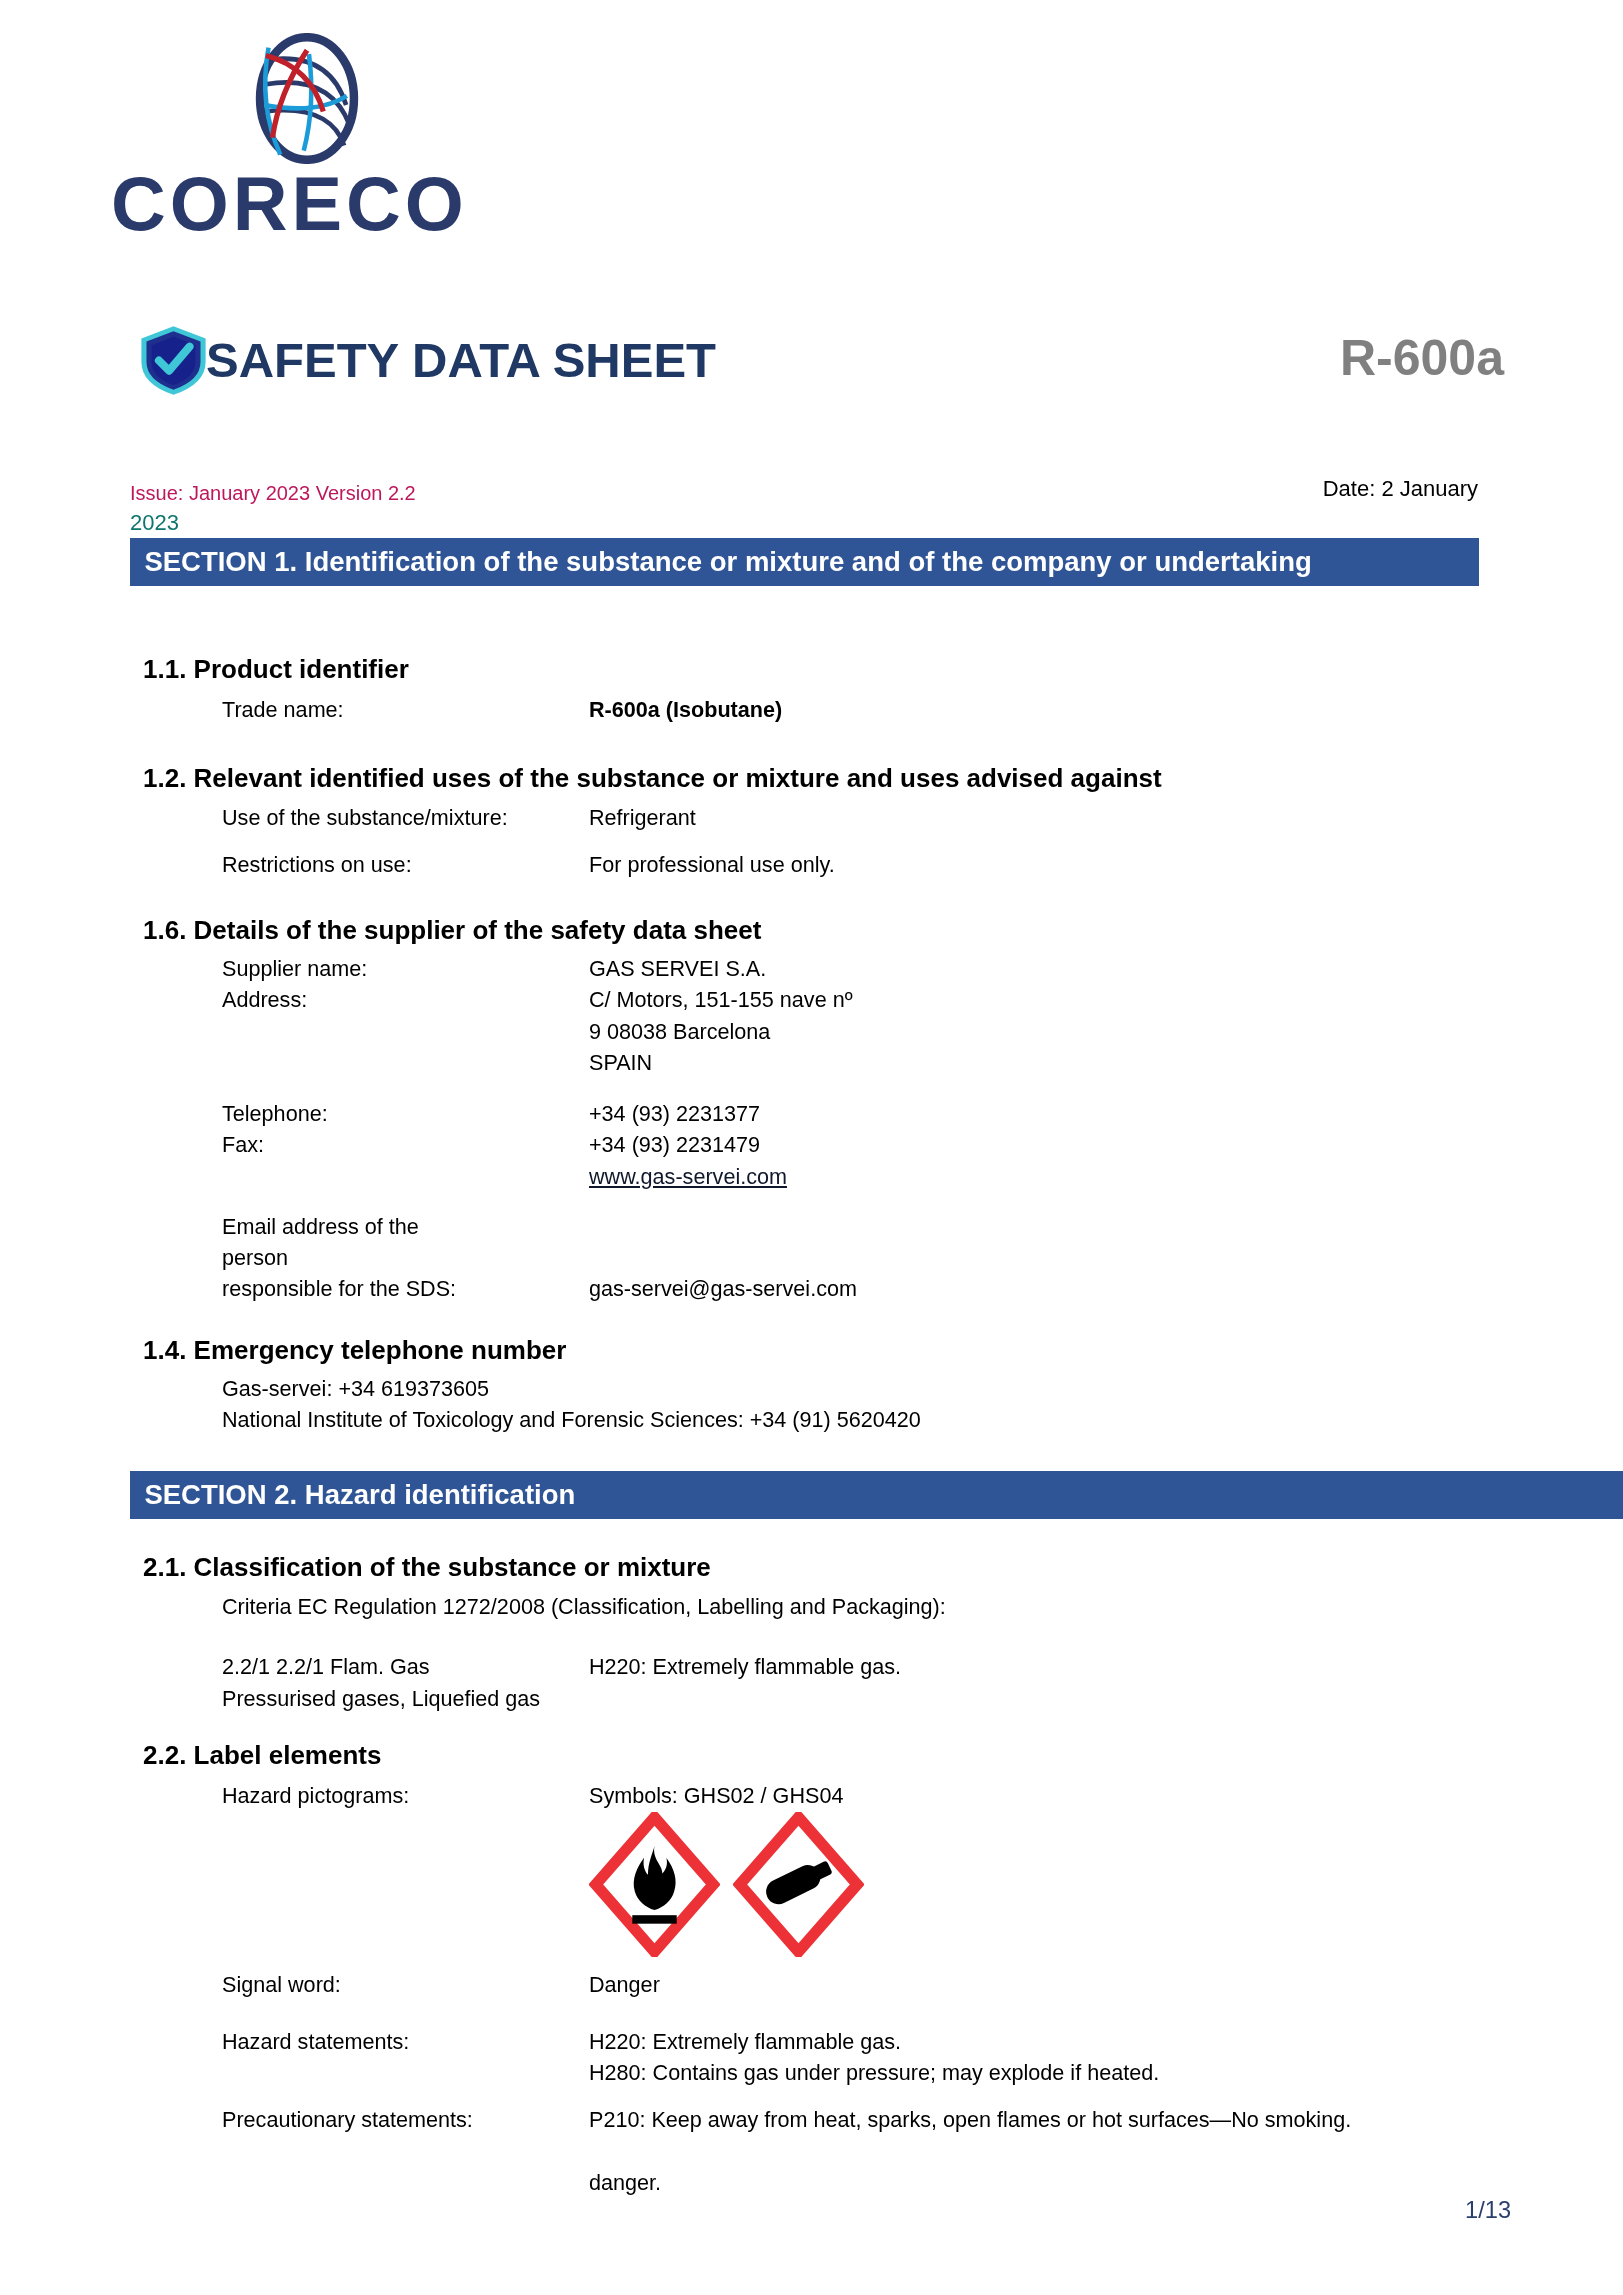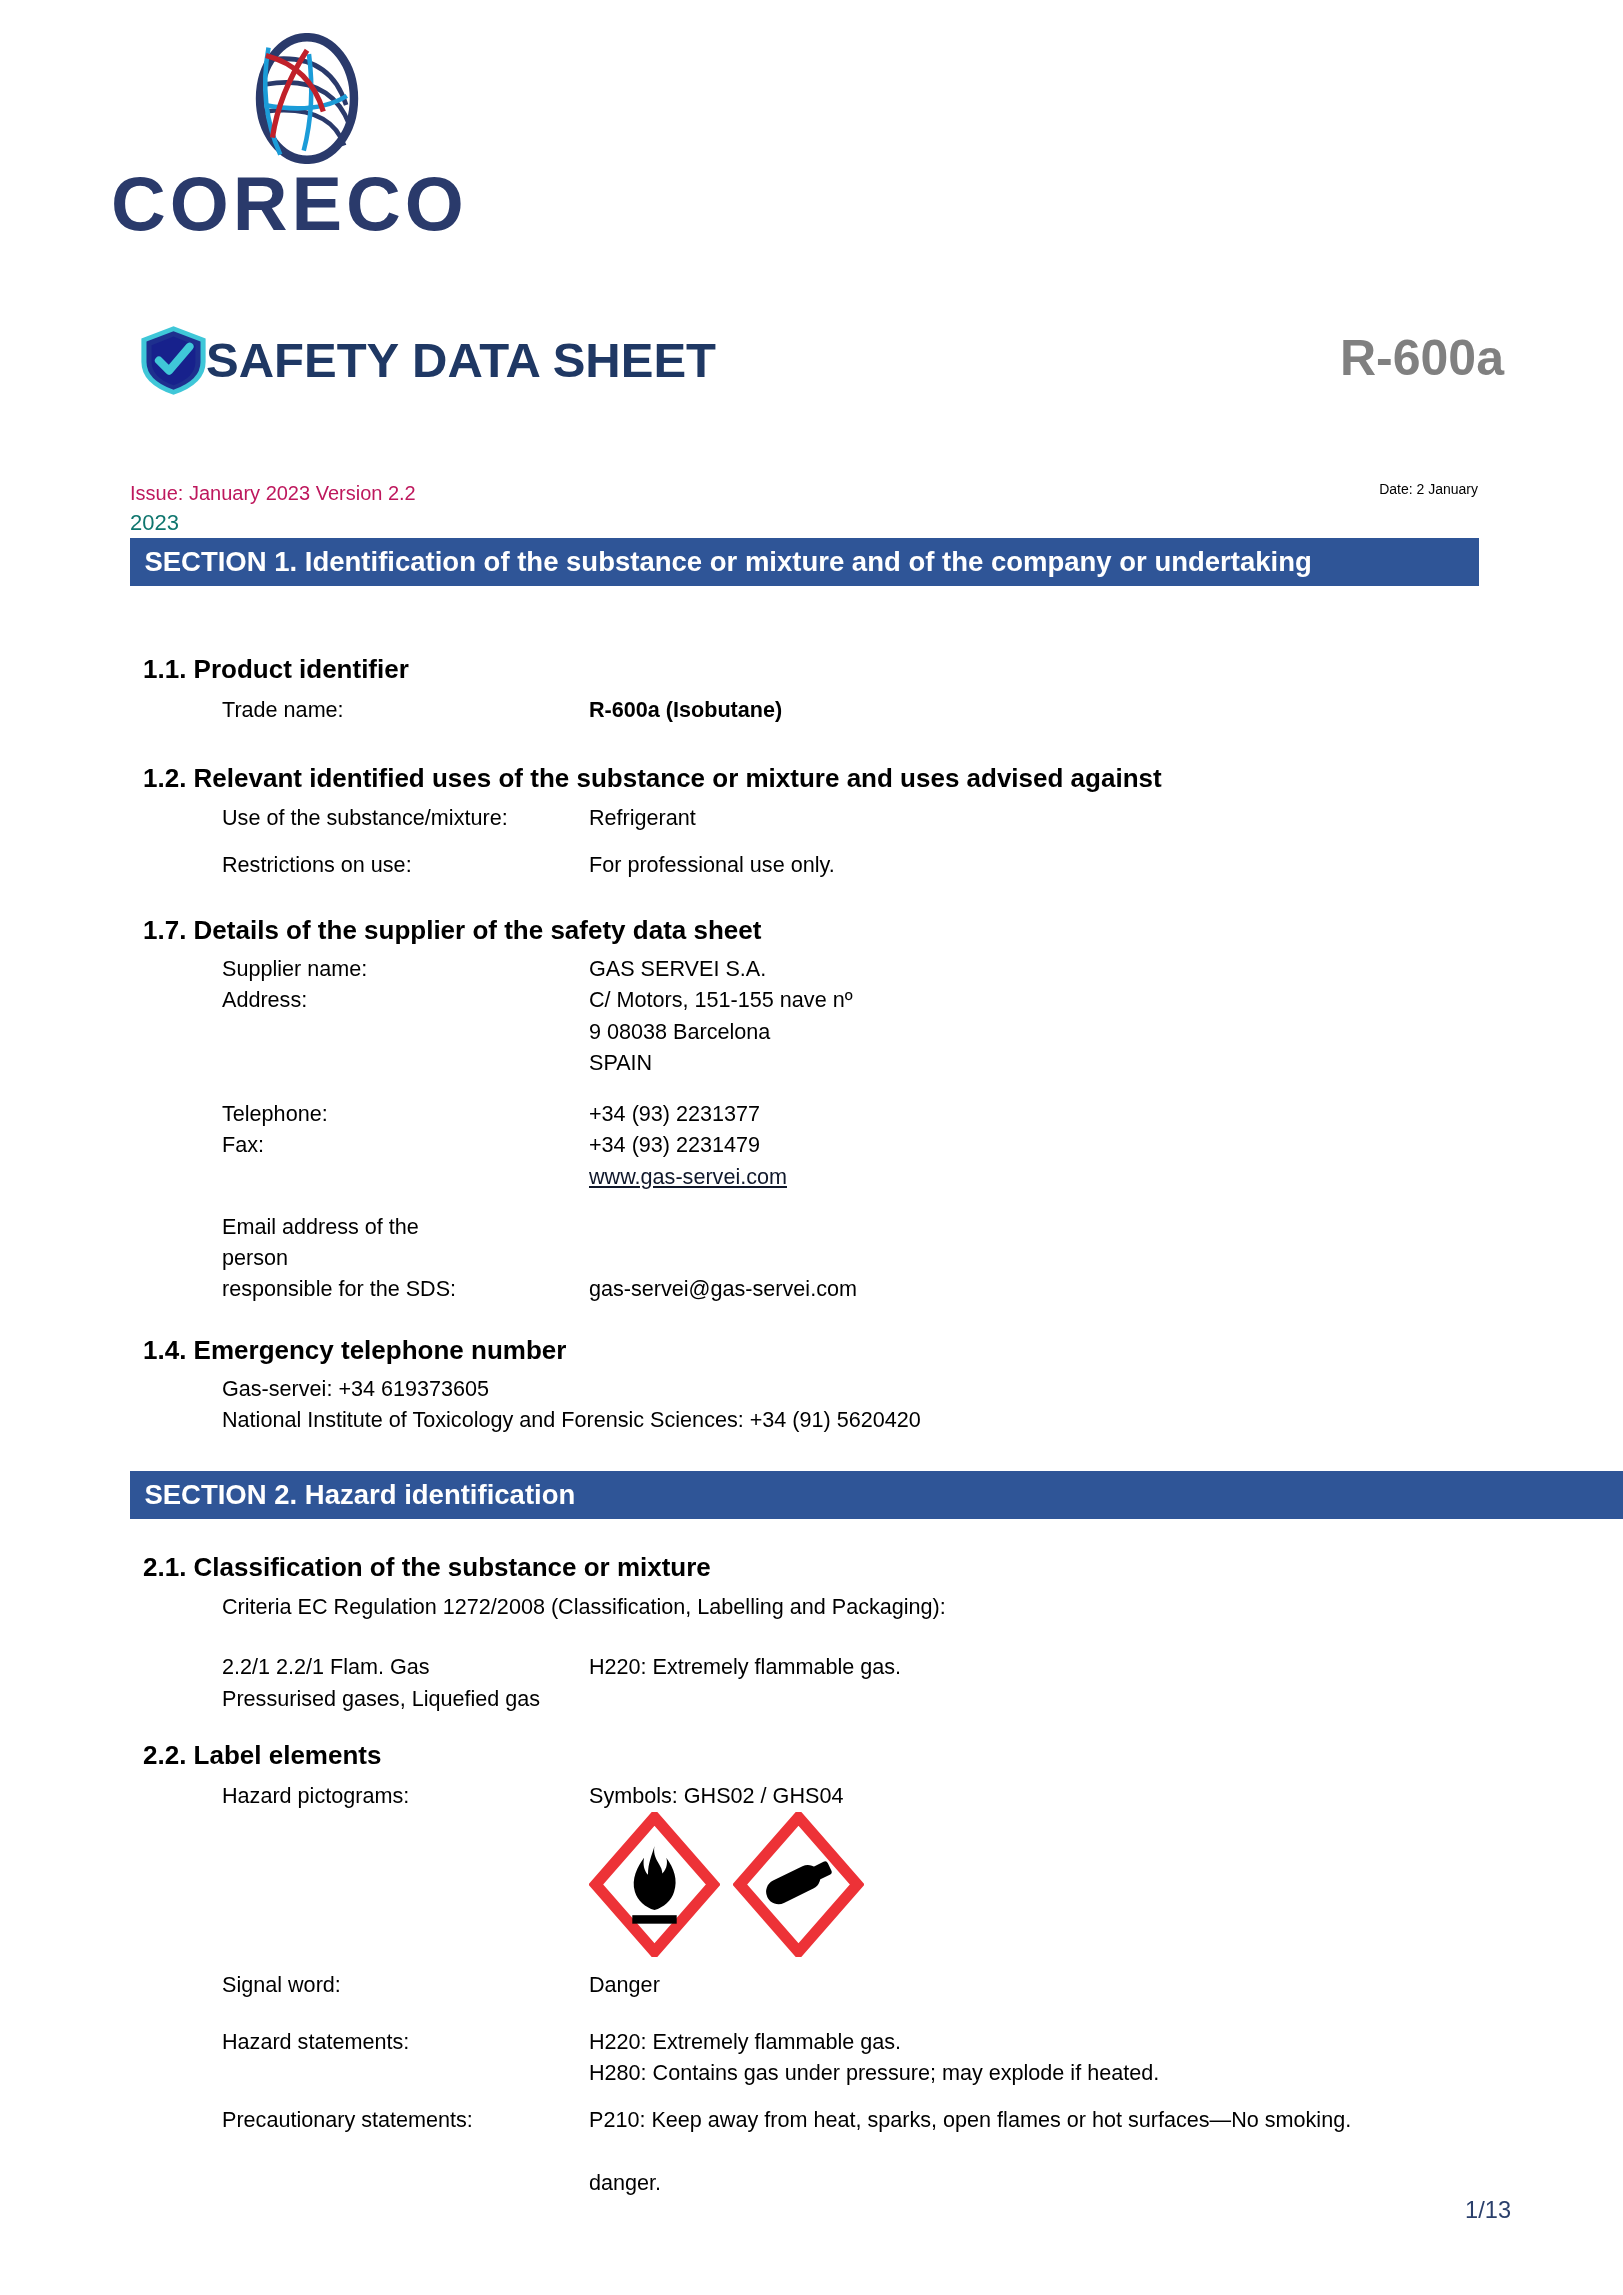--- a/index.html
+++ b/index.html
@@ -93,21 +93,21 @@
     top: 4px;
     font-size: 20px;
     line-height: 34px;
     color: #be185d;
     white-space: nowrap;
   }
   .meta-date {
     position: absolute;
     right: 0;
     top: 0;
-    font-size: 14px;
+    font-size: 22px;
     line-height: 34px;
     color: #000;
     white-space: nowrap;
     text-align: right;
   }
   .meta-date-wrap {
     position: absolute;
     left: 0;
     top: 34px;
     font-size: 22px;
@@ -245,21 +245,21 @@
   <div class="subheading" style="left:143px; top:654px;">1.1.  Product identifier</div>
   <div class="field-label" style="left:222px; top:695px;">Trade name:</div>
   <div class="field-value bold" style="left:589px; top:695px;">R-600a (Isobutane)</div>
 
   <div class="subheading" style="left:143px; top:763px;">1.2.  Relevant identified uses of the substance or mixture and uses advised against</div>
   <div class="field-label" style="left:222px; top:803px;">Use of the substance/mixture:</div>
   <div class="field-value" style="left:589px; top:803px;">Refrigerant</div>
   <div class="field-label" style="left:222px; top:850px;">Restrictions on use:</div>
   <div class="field-value" style="left:589px; top:850px;">For professional use only.</div>
 
-  <div class="subheading" style="left:143px; top:915px;">1.7.  Details of the supplier of the safety data sheet</div>
+  <div class="subheading" style="left:143px; top:915px;">1.6.  Details of the supplier of the safety data sheet</div>
   <div class="field-label" style="left:222px; top:954px;">Supplier name:</div>
   <div class="field-value" style="left:589px; top:954px;">GAS SERVEI S.A.</div>
   <div class="field-label" style="left:222px; top:985px;">Address:</div>
   <div class="field-value" style="left:589px; top:985px;">C/ Motors, 151-155 nave nº</div>
   <div class="field-value" style="left:589px; top:1017px;">9 08038 Barcelona</div>
   <div class="field-value" style="left:589px; top:1048px;"> SPAIN</div>
   <div class="field-label" style="left:222px; top:1099px;">Telephone:</div>
   <div class="field-value" style="left:589px; top:1099px;">+34 (93) 2231377</div>
   <div class="field-label" style="left:222px; top:1130px;">Fax:</div>
   <div class="field-value" style="left:589px; top:1130px;">+34 (93) 2231479</div>

